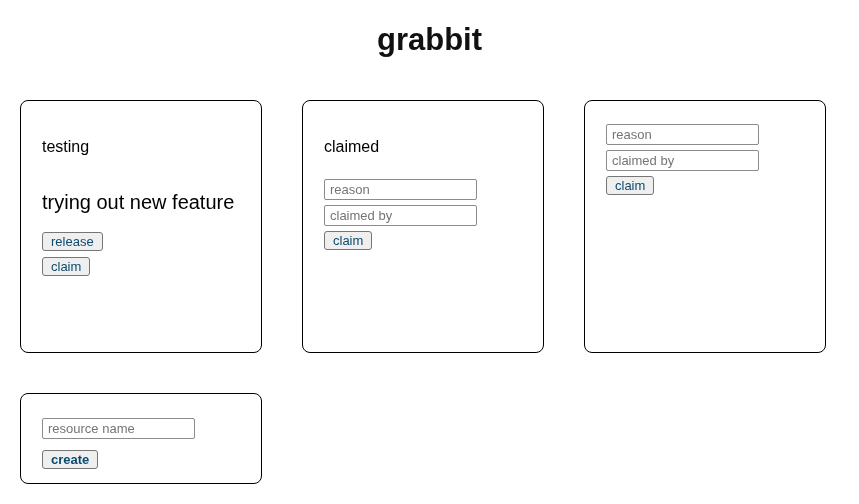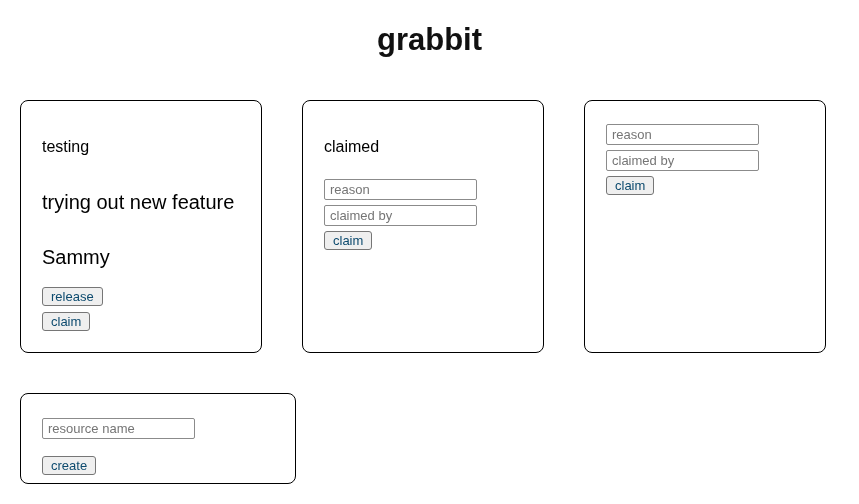--- a/index.html
+++ b/index.html
@@ -69,42 +69,41 @@
     color: #0c4a6e;
     background: #efefef;
     border: 1px solid #767676;
     border-radius: 3px;
     cursor: pointer;
   }
   .release-btn { margin-top: 21px; }
   .delete-btn { margin-top: 6px; }
   .claim-btn { margin-top: 3px; }
   .create-card {
-    width: 276px;
+    width: 242px;
     height: 91px;
     border: 1px solid #000000;
     border-radius: 8px;
     padding: 0 21px;
     margin: 40px 0 0 20px;
     background: #ffffff;
   }
   .create-input { margin-top: 24px; }
-  .create-btn { margin-top: 17px; }
+  .create-btn { margin-top: 11px; font-weight: bold; }
 </style>
 </head>
 <body>
 
 <h1 class="page-title">grabbit</h1>
 
 <div class="cards-row">
 
   <div class="card">
     <p class="card-title">testing</p>
     <p class="claim-reason-text">trying out new feature</p>
-    <p class="claimed-by-text">Sammy</p>
     <button class="btn release-btn">release</button>
     <button class="btn delete-btn">claim</button>
   </div>
 
   <div class="card">
     <p class="card-title">claimed</p>
     <input type="text" class="text-input first-input" placeholder="reason" style="">
     <input type="text" class="text-input" placeholder="claimed by" style="">
     <button class="btn claim-btn">claim</button>
   </div>

